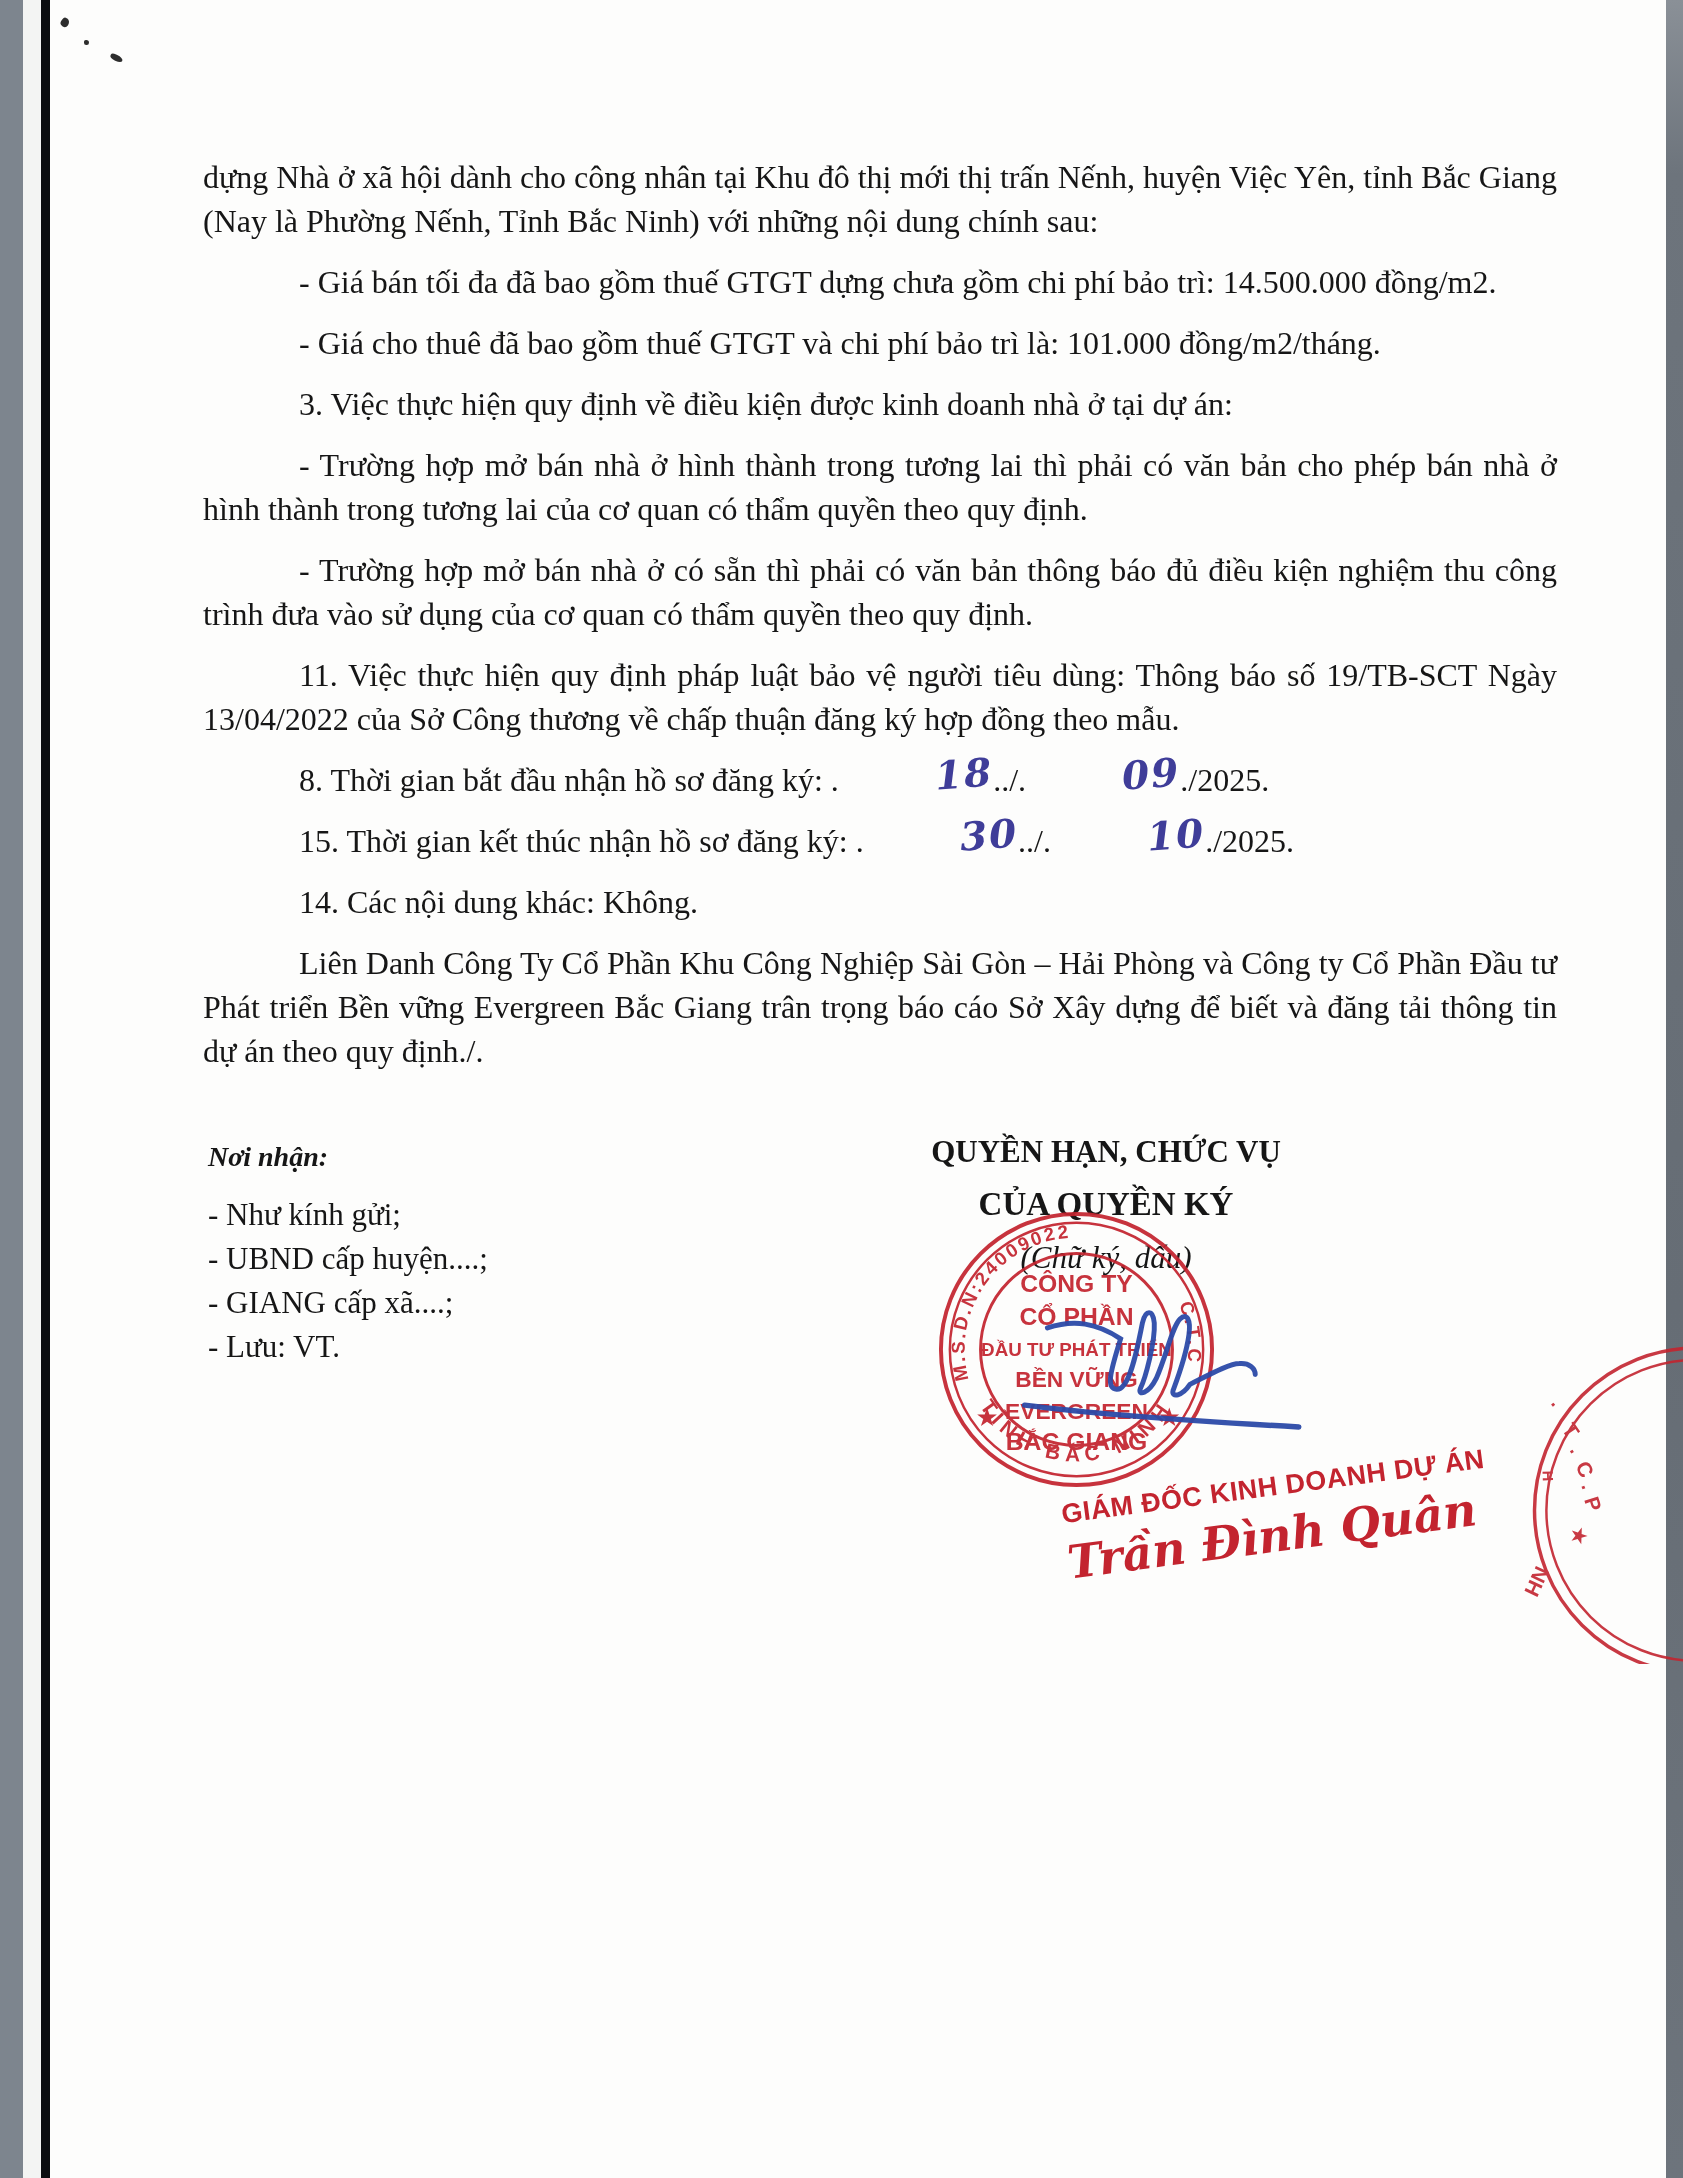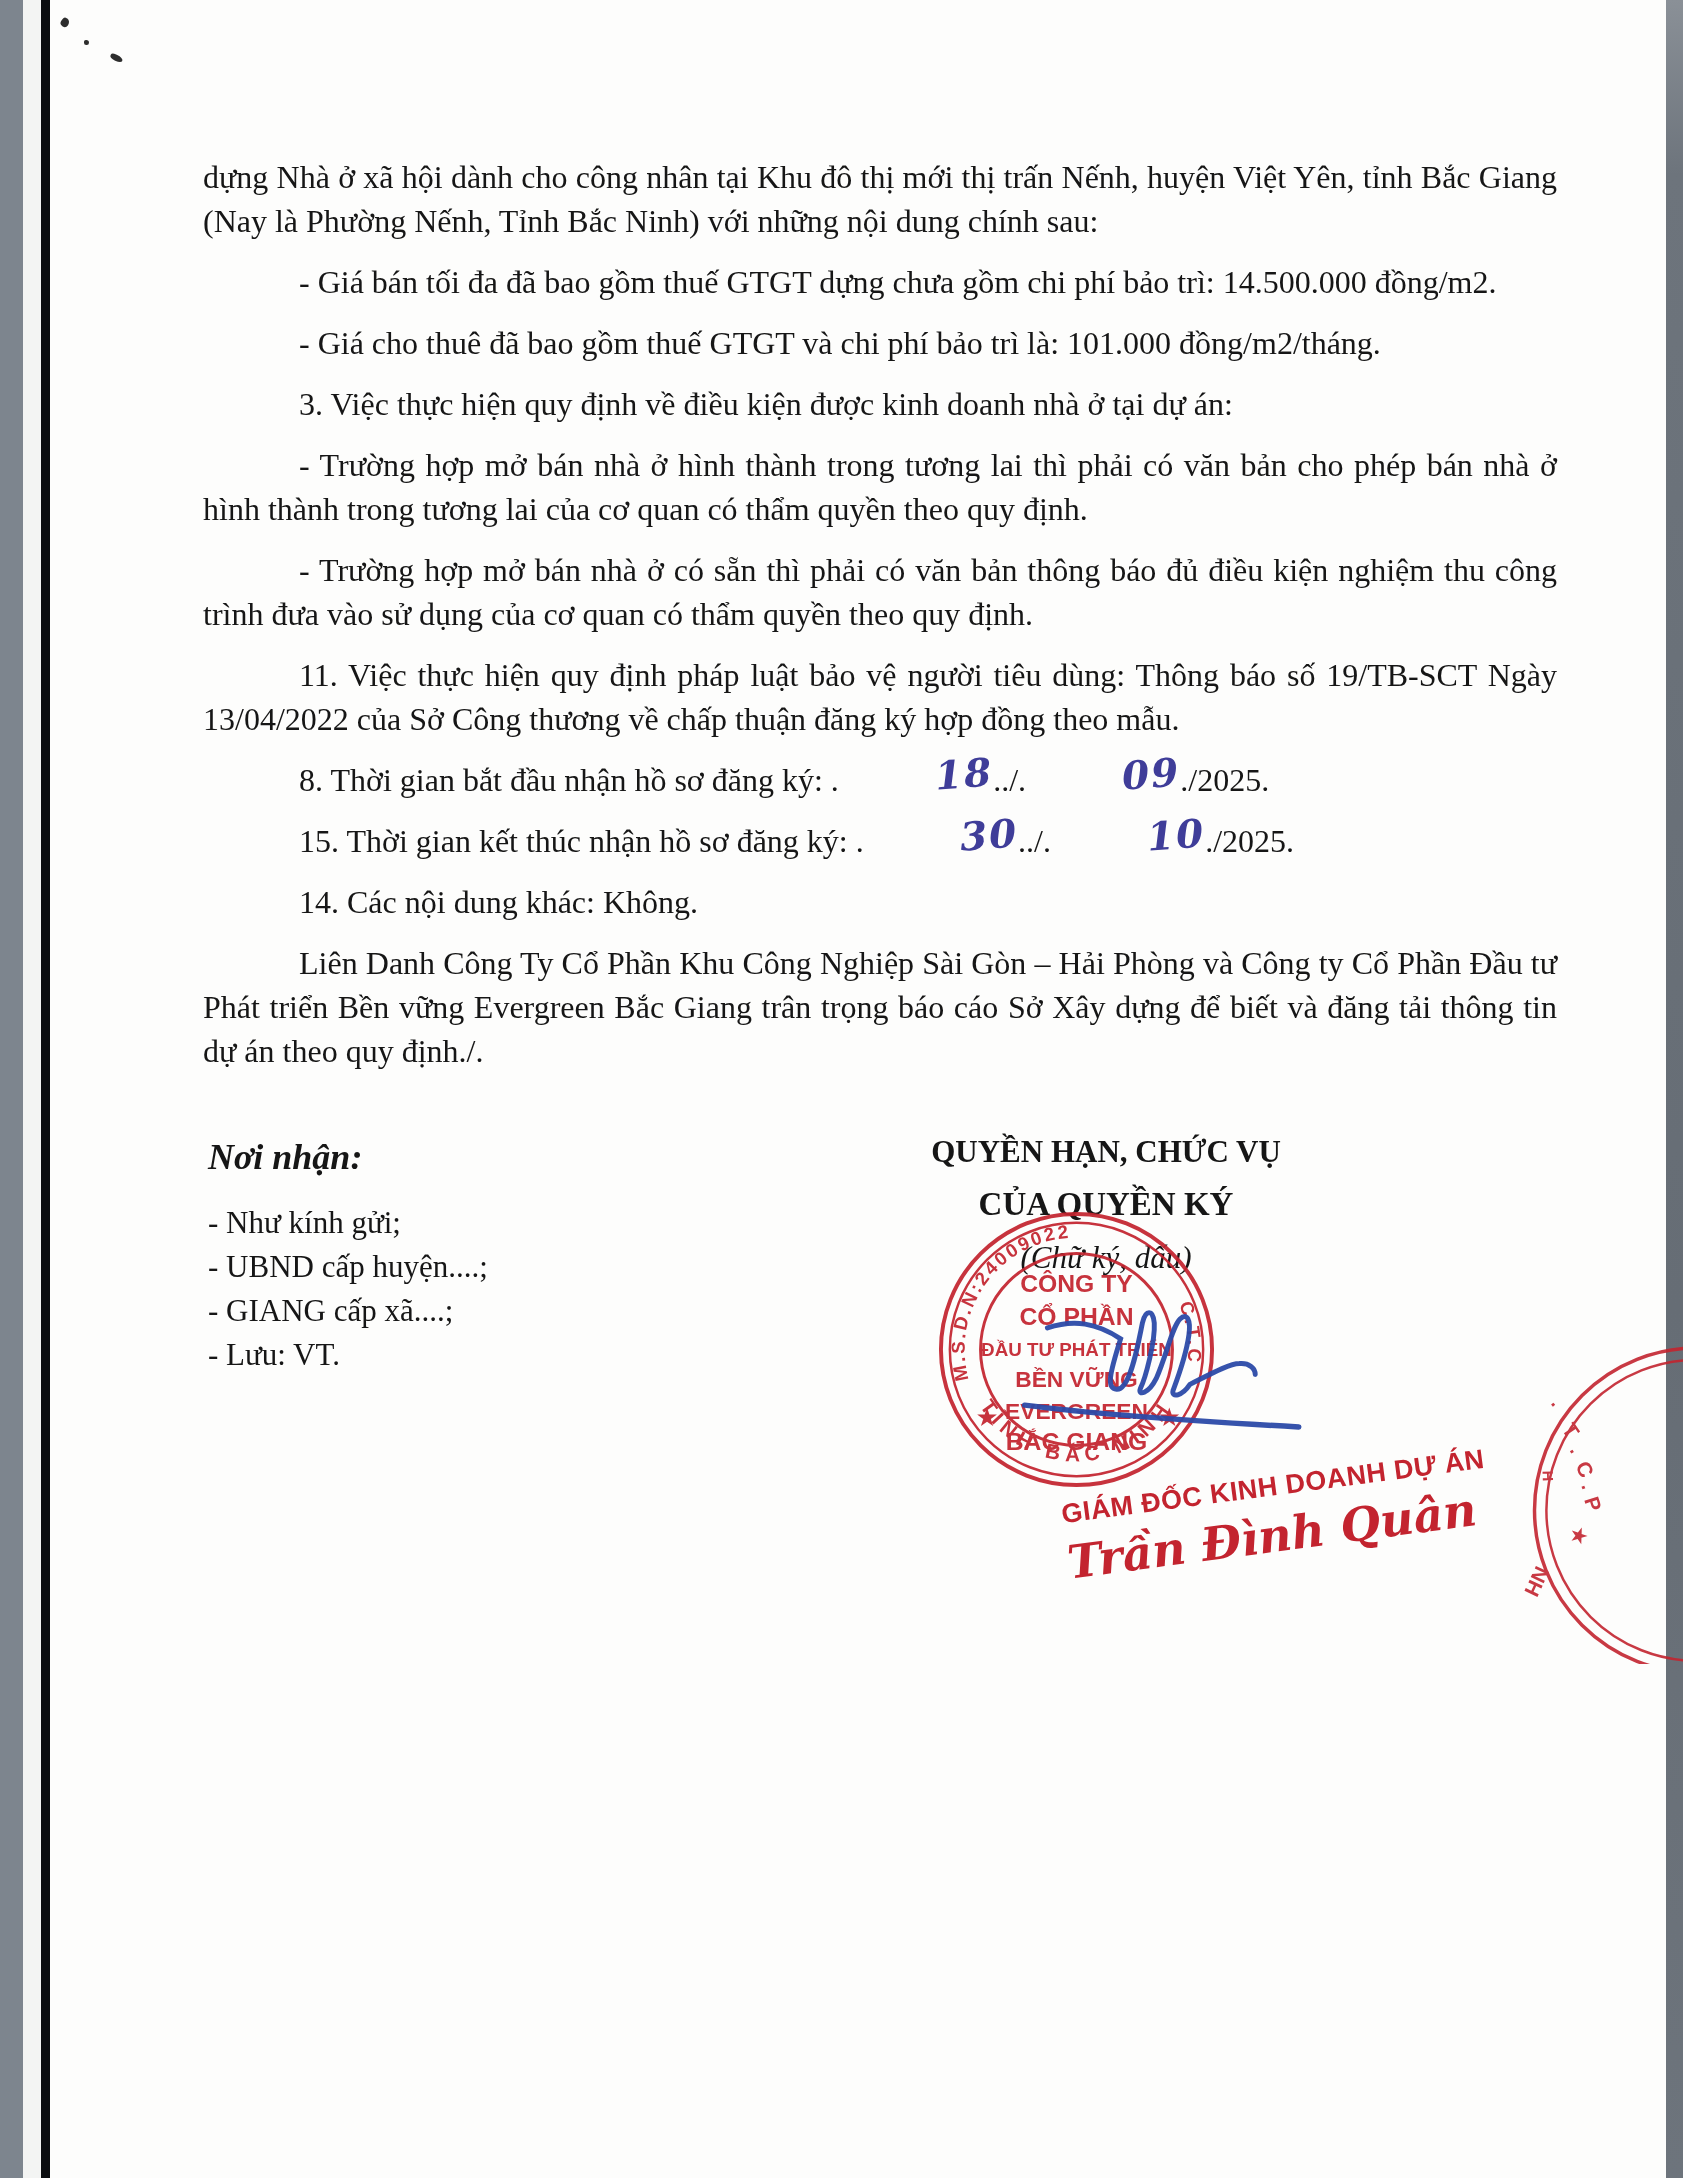--- a/index.html
+++ b/index.html
@@ -14,21 +14,21 @@
   .speck{position:absolute;background:#2d2d2d;border-radius:40% 60% 50% 50%;}
   
   .content{position:absolute;left:203px;top:155px;width:1354px;font-size:32px;line-height:44px;
            text-align:justify;}
   .content p{margin:0 0 17px 0;}
   .content p.ind{text-indent:96px;}
   .hw{font-family:"DejaVu Serif",serif;font-style:italic;font-weight:bold;color:#3f3d99;
       font-size:39px;display:inline-block;transform:rotate(-4deg);letter-spacing:2px;line-height:0;}
   
   .recipients{position:absolute;left:208px;top:1135px;font-size:31px;line-height:44px;}
-  .recipients .head{font-weight:bold;font-style:italic;font-size:36px;margin-bottom:22px;}
+  .recipients .head{font-weight:bold;font-style:italic;font-size:28px;margin-bottom:14px;}
   .sign-head{position:absolute;left:888px;top:1134px;width:436px;text-align:center;}
   .sign-head .l1{font-weight:bold;font-size:31px;margin-bottom:16px;}
   .sign-head .l2{font-weight:bold;font-size:33px;margin-bottom:17px;}
   .sign-head .l3{font-style:italic;font-size:31px;}
   
   .stamp-svg{position:absolute;left:936px;top:1209px;opacity:.93;}
   .sig-svg{position:absolute;left:990px;top:1297px;}
   .partial-stamp-svg{position:absolute;left:1485px;top:1327px;opacity:.9;}
   .sign-title-block{position:absolute;left:1064px;top:1477px;width:337px;text-align:center;
                     transform:rotate(-7.5deg);color:#c3242f;}
@@ -45,21 +45,21 @@
 
   <div class="band-left"></div>
   <div class="band-left-strip"></div>
   <div class="edge-line"></div>
   <div class="band-right"></div>
   <div class="speck" style="left:61px;top:18px;width:8px;height:9px;transform:rotate(35deg);"></div>
   <div class="speck" style="left:84px;top:40px;width:5px;height:5px;"></div>
   <div class="speck" style="left:110px;top:55px;width:13px;height:6px;transform:rotate(25deg);"></div>
 
   <div class="content">
-    <p>dựng Nhà ở xã hội dành cho công nhân tại Khu đô thị mới thị trấn Nếnh, huyện Việt Yên, tỉnh Bắc Giang (Nay là Phường Nếnh, Tỉnh Bắc Ninh) với những nội dung chính sau:</p>
+    <p>dựng Nhà ở xã hội dành cho công nhân tại Khu đô thị mới thị trấn Nếnh, huyện Việc Yên, tỉnh Bắc Giang (Nay là Phường Nếnh, Tỉnh Bắc Ninh) với những nội dung chính sau:</p>
     <p class="ind">- Giá bán tối đa đã bao gồm thuế GTGT dựng chưa gồm chi phí bảo trì: 14.500.000 đồng/m2.</p>
     <p class="ind">- Giá cho thuê đã bao gồm thuế GTGT và chi phí bảo trì là: 101.000 đồng/m2/tháng.</p>
     <p class="ind">3. Việc thực hiện quy định về điều kiện được kinh doanh nhà ở tại dự án:</p>
     <p class="ind">- Trường hợp mở bán nhà ở hình thành trong tương lai thì phải có văn bản cho phép bán nhà ở hình thành trong tương lai của cơ quan có thẩm quyền theo quy định.</p>
     <p class="ind">- Trường hợp mở bán nhà ở có sẵn thì phải có văn bản thông báo đủ điều kiện nghiệm thu công trình đưa vào sử dụng của cơ quan có thẩm quyền theo quy định.</p>
     <p class="ind">11. Việc thực hiện quy định pháp luật bảo vệ người tiêu dùng: Thông báo số 19/TB-SCT Ngày 13/04/2022 của Sở Công thương về chấp thuận đăng ký hợp đồng theo mẫu.</p>
     <p class="ind"><span>8. Thời gian bắt đầu nhận hồ sơ đăng ký: </span><span>.</span><span class="hw">18</span><span>../.</span><span class="hw">09</span><span>./2025.</span></p>
     <p class="ind"><span>15. Thời gian kết thúc nhận hồ sơ đăng ký: </span><span>.</span><span class="hw">30</span><span>../.</span><span class="hw">10</span><span>./2025.</span></p>
     <p class="ind">14. Các nội dung khác: Không.</p>
     <p class="ind">Liên Danh Công Ty Cổ Phần Khu Công Nghiệp Sài Gòn – Hải Phòng và Công ty Cổ Phần Đầu tư Phát triển Bền vững Evergreen Bắc Giang trân trọng báo cáo Sở Xây dựng để biết và đăng tải thông tin dự án theo quy định./.</p>

